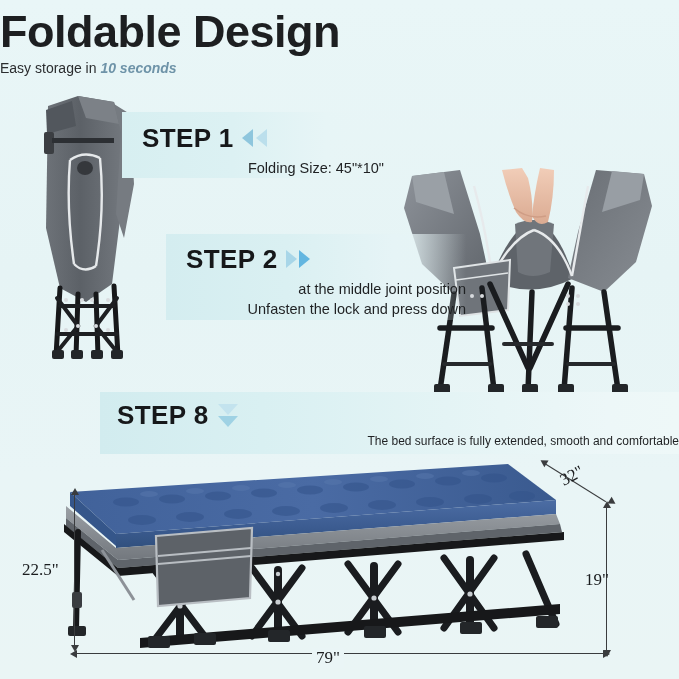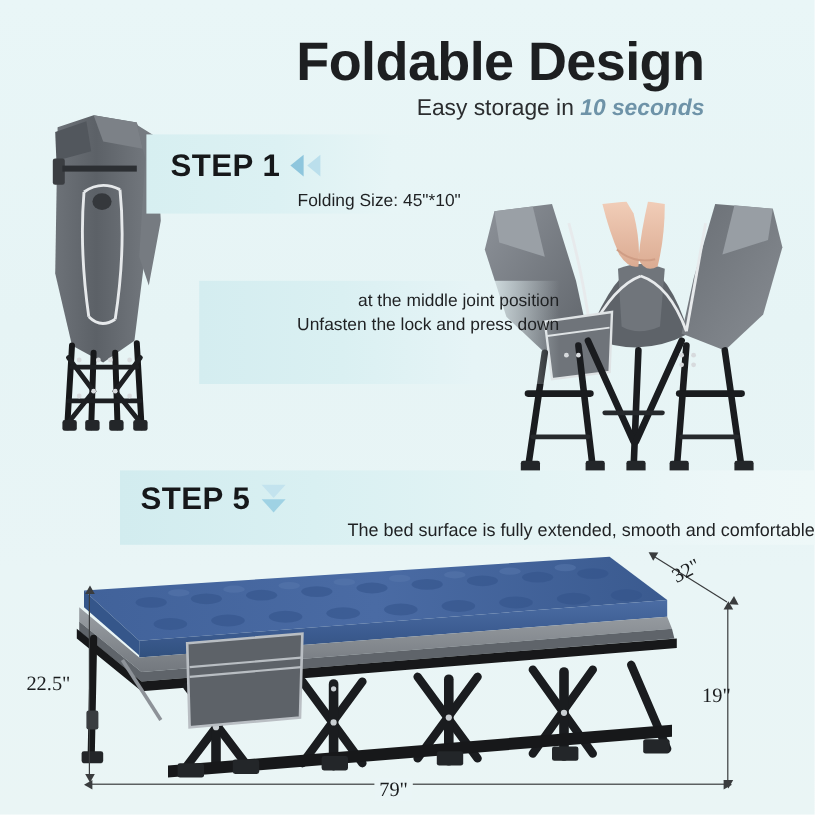--- a/index.html
+++ b/index.html
@@ -18,33 +18,32 @@
     overflow: hidden;
     background: #e9f6f6;
     background: linear-gradient(180deg, #e9f6f7 0%, #e6f4f5 40%, #e9f5f6 70%, #eaf5f5 100%);
   }
 
   
   .header {
     position: absolute;
     left: 0; top: 8px;
     width: 587px;
-    text-align: right;
-    margin-top: 20px;
+    text-align: left;
   }
   .title {
     font-size: 45px;
     font-weight: bold;
     color: #1d1f21;
     letter-spacing: -0.5px;
     line-height: 1.06;
     margin: 0;
   }
   .subtitle {
-    font-size: 19px;
+    font-size: 14px;
     color: #2b2d2f;
     margin-top: 5px;
     line-height: 1.1;
   }
   .subtitle .hl {
     color: #6e93a8;
     font-weight: bold;
     font-style: italic;
   }
 
@@ -83,21 +82,21 @@
   .band-2 .step-head { padding: 12px 0 0 20px; }
   .band-3 .step-head { padding: 10px 0 0 17px; }
 
   .step-desc {
     color: #1f2123;
     font-size: 14.5px;
     line-height: 1.38;
   }
   .band-1 .step-desc { padding: 7px 0 0 20px; }
   .band-2 .step-desc { padding: 7px 0 0 20px; }
-  .band-3 .step-desc { padding: 5px 0 0 17px; font-size: 15px; }
+  .band-3 .step-desc { padding: 5px 0 0 17px; font-size: 12px; }
 
   
   .arrows { display: inline-flex; align-items: center; margin-left: 8px; }
   .arrows.vert { flex-direction: column; margin-left: 9px; margin-top: 2px; }
   .tri {
     width: 0; height: 0;
     display: block;
   }
   .tri-left {
     border-top: 9px solid transparent;
@@ -321,29 +320,36 @@
         <rect x="52" y="216" width="16" height="10" rx="2"></rect>
         <rect x="106" y="216" width="16" height="10" rx="2"></rect>
         <rect x="140" y="216" width="16" height="10" rx="2"></rect>
         <rect x="176" y="216" width="16" height="10" rx="2"></rect>
         <rect x="230" y="216" width="16" height="10" rx="2"></rect>
       </g>
     </svg>
   </div>
 
   <div class="band band-2">
+    <div class="step-head">
+      <span>STEP 2</span>
+      <span class="arrows">
+        <i class="tri tri-right faded"></i>
+        <i class="tri tri-right"></i>
+      </span>
+    </div>
     <div class="step-desc">
       <div>at the middle joint position</div>
       <div>Unfasten the lock and press down</div>
     </div>
   </div>
 
   <div class="band band-3">
     <div class="step-head">
-      <span>STEP 5</span>
+      <span>STEP 8</span>
       <span class="arrows vert">
         <i class="tri tri-down faded"></i>
         <i class="tri tri-down"></i>
       </span>
     </div>
     <div class="step-desc">The bed surface is fully extended, smooth and comfortable</div>
   </div>
 
   <div class="art" style="left:56px; top:458px;">
     <svg width="524" height="198" viewBox="0 0 524 198">

